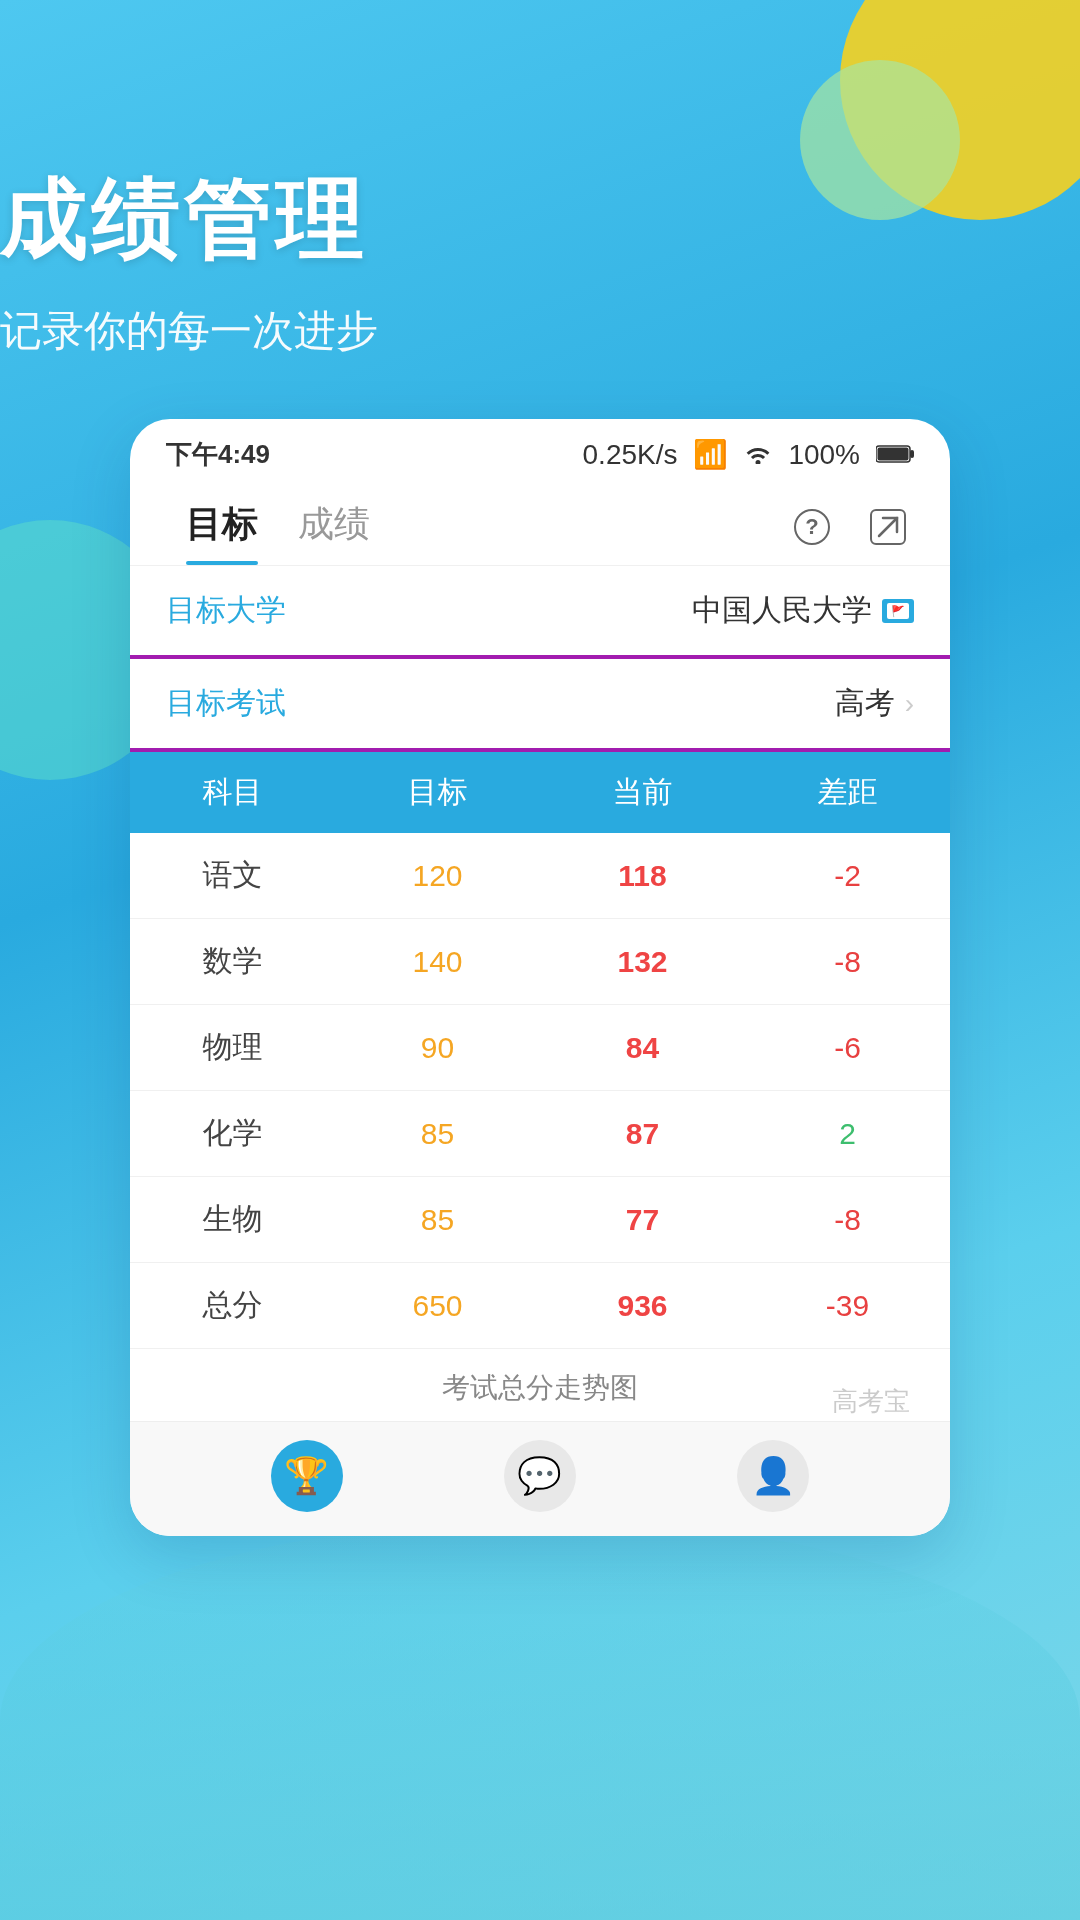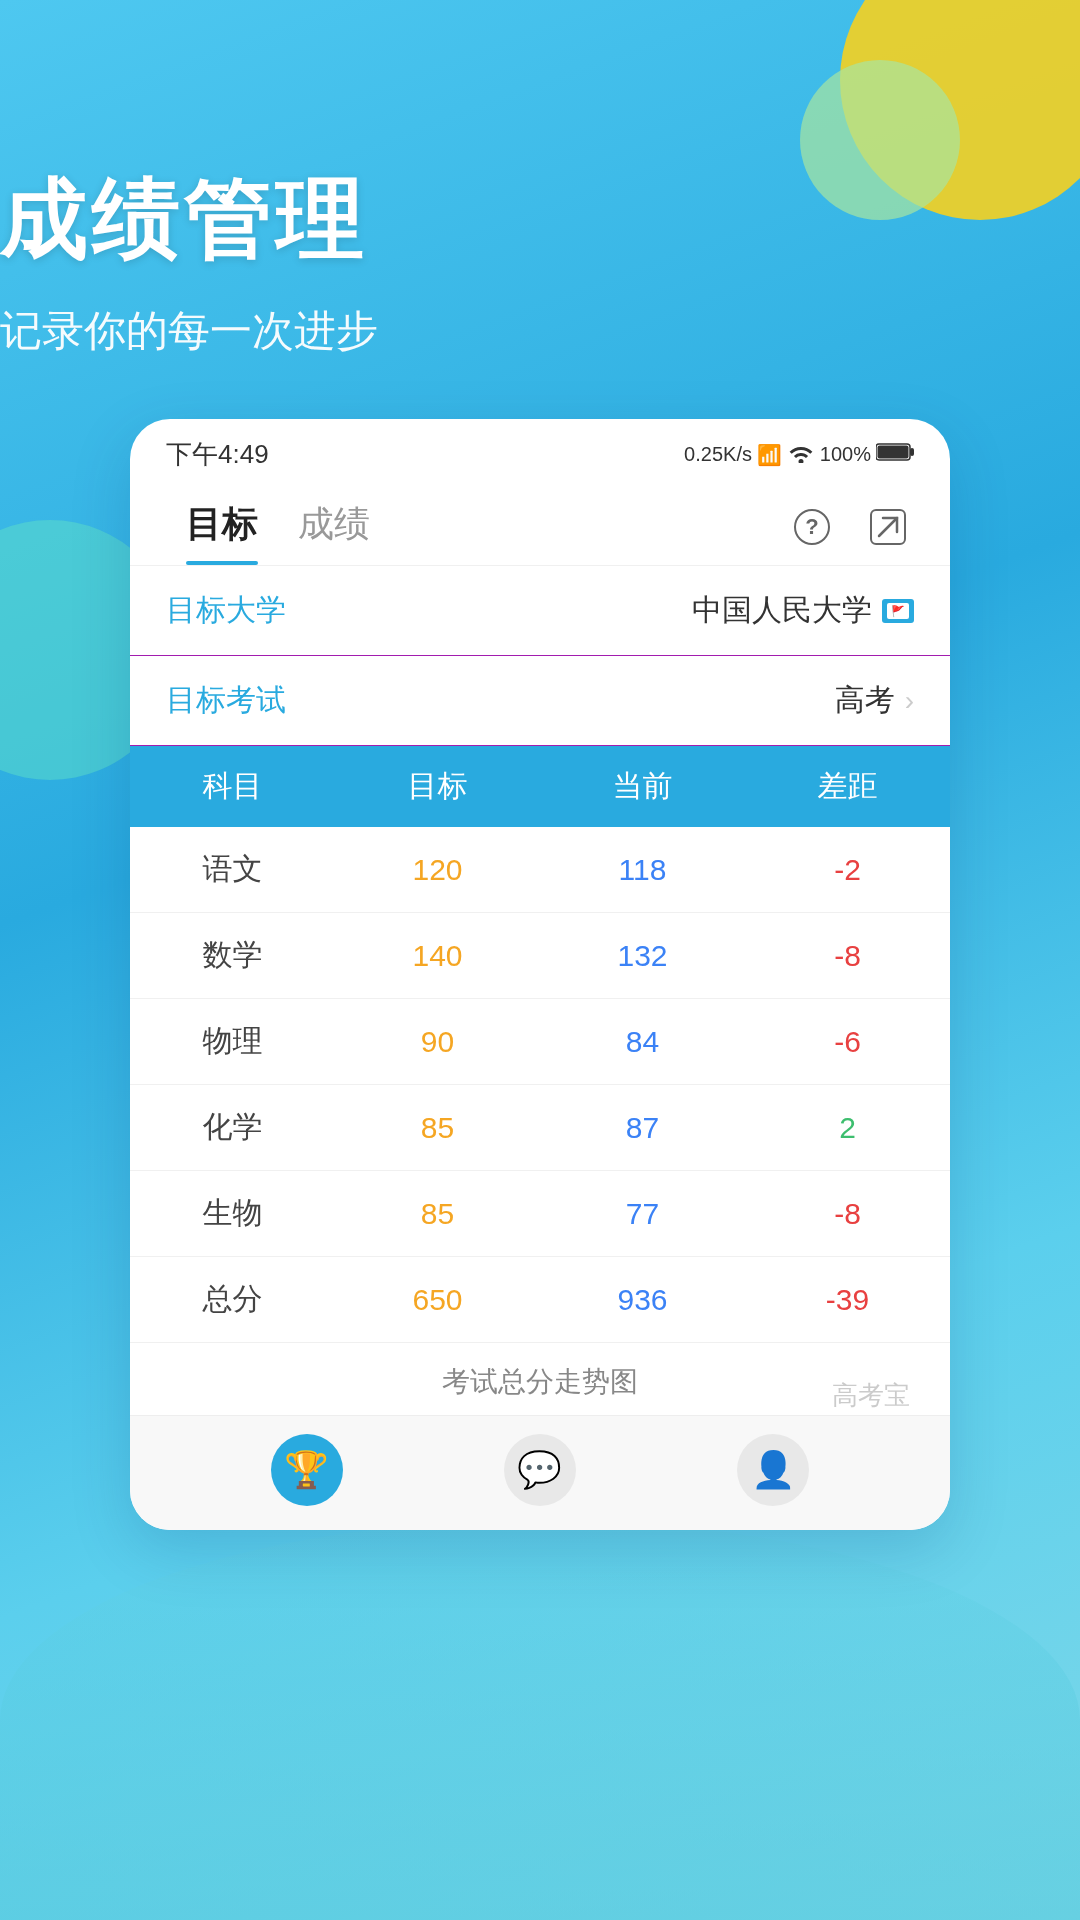--- a/index.html
+++ b/index.html
@@ -91,26 +91,26 @@
 
     
     .status-bar {
       display: flex;
       justify-content: space-between;
       align-items: center;
       padding: 18px 36px 8px;
       font-size: 26px;
       color: #333;
     }
-    .status-time { font-weight: 400; text-align: right; }
+    .status-time { font-weight: 700; text-align: right; }
     .status-right {
       display: flex;
       align-items: center;
-      gap: 5px;
-      font-size: 20px;
+      gap: 16px;
+      font-size: 28px;
     }
 
     
     .tab-bar {
       display: flex;
       align-items: center;
       padding: 8px 36px 0;
       border-bottom: 1px solid #f0f0f0;
     }
     .tab-item {
@@ -148,21 +148,21 @@
       font-size: 34px;
       color: #555;
       cursor: pointer;
     }
 
     
     .info-row {
       display: flex;
       align-items: center;
       padding: 24px 36px;
-      border-bottom: 1px solid #a21caf;
+      border-bottom: 4px solid #a21caf;
     }
     .info-label {
       font-size: 30px;
       color: #29aadf;
       font-weight: 500;
       flex: 1;
     }
     .info-value {
       font-size: 30px;
       color: #333;
@@ -206,21 +206,21 @@
     .score-table tbody tr:last-child {
       border-bottom: none;
     }
     .score-table tbody td {
       text-align: center;
       padding: 22px 0;
       font-size: 30px;
     }
     .cell-subject { color: #444; }
     .cell-target { color: #f5a623; }
-    .cell-current { color: #3b82f6; }
+    .cell-current { color: #ef4444; font-weight: bold; }
     .cell-diff-neg { color: #e84040; }
     .cell-diff-pos { color: #3dbe6e; }
 
     
     .bottom-hint {
       text-align: center;
       padding: 20px 36px 14px;
       font-size: 28px;
       color: #888;
       border-top: 1px solid #f0f0f0;

